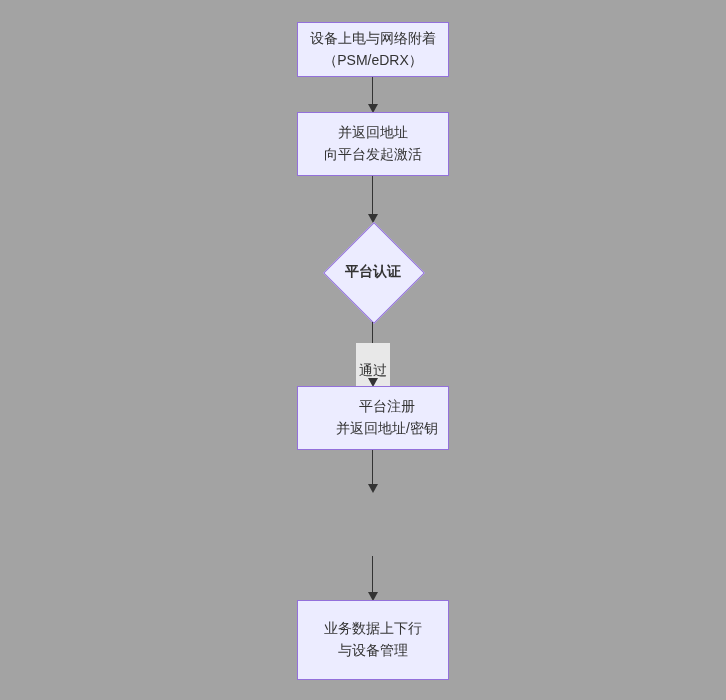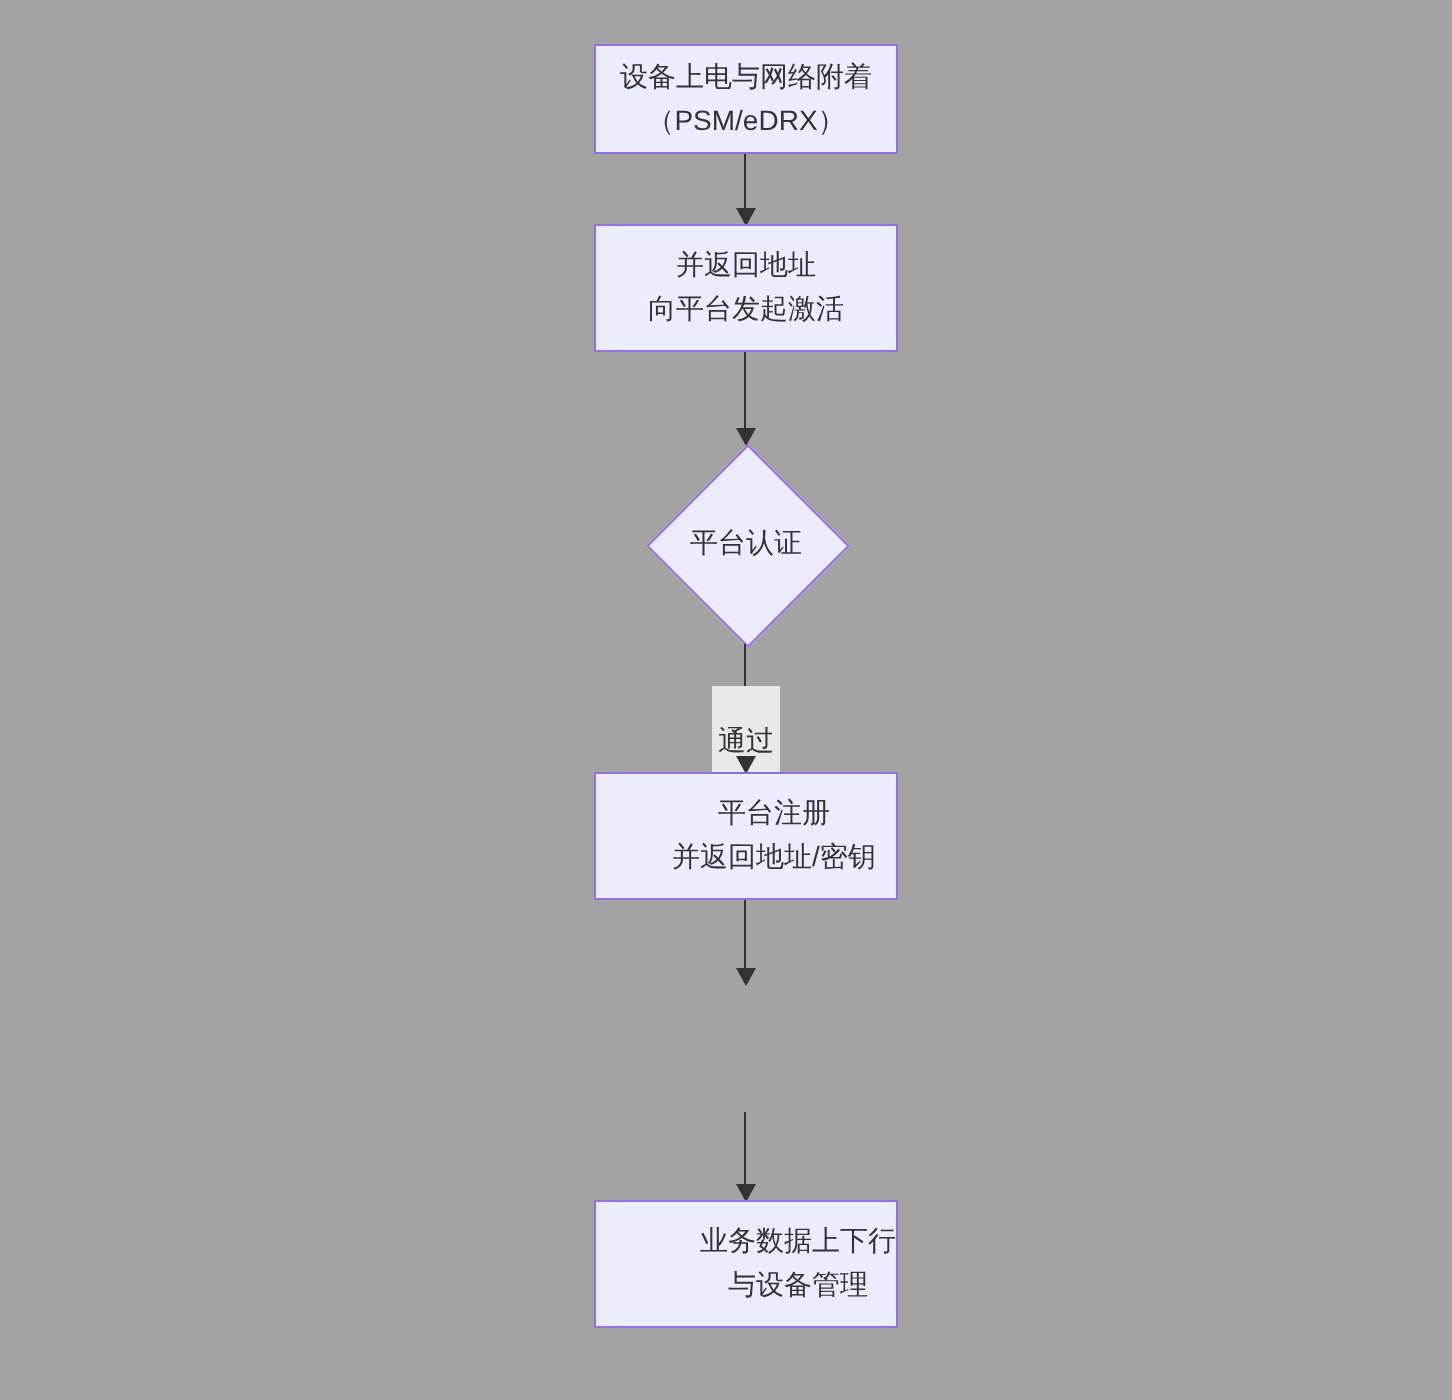--- a/index.html
+++ b/index.html
@@ -104,21 +104,21 @@
   <div class="node-rect" style="left:297px; top:112px; height:64px;">
     <div class="node-label">并返回地址
 向平台发起激活</div>
   </div>
 
   <div>
     <div class="edge-line" style="top:176px; height:38px;"></div>
     <div class="edge-head" style="top:214px;"></div>
   </div>
 
-  <div class="diamond-wrap" style="left:323px; top:222px;">
+  <div class="diamond-wrap" style="left:323px; top:222px;font-weight:bold;">
     <div class="diamond-shape"></div>
     <div class="diamond-label">平台认证</div>
   </div>
 
   <div>
     <div class="edge-line" style="top:322px; height:56px;"></div>
     <div class="edge-label" style="top:343px;">通过</div>
     <div class="edge-head" style="top:378px;"></div>
   </div>
 
@@ -131,18 +131,18 @@
     <div class="edge-line" style="top:450px; height:34px;"></div>
     <div class="edge-head" style="top:484px;"></div>
   </div>
 
 
   <div>
     <div class="edge-line" style="top:556px; height:36px;"></div>
     <div class="edge-head" style="top:592px;"></div>
   </div>
 
-  <div class="node-rect" style="left:297px; top:600px; height:64px;justify-content:flex-end;">
+  <div class="node-rect" style="left:297px; top:600px; height:80px;">
     <div class="node-label">业务数据上下行
 与设备管理</div>
   </div>
 
 </div>
 
 </body></html>

